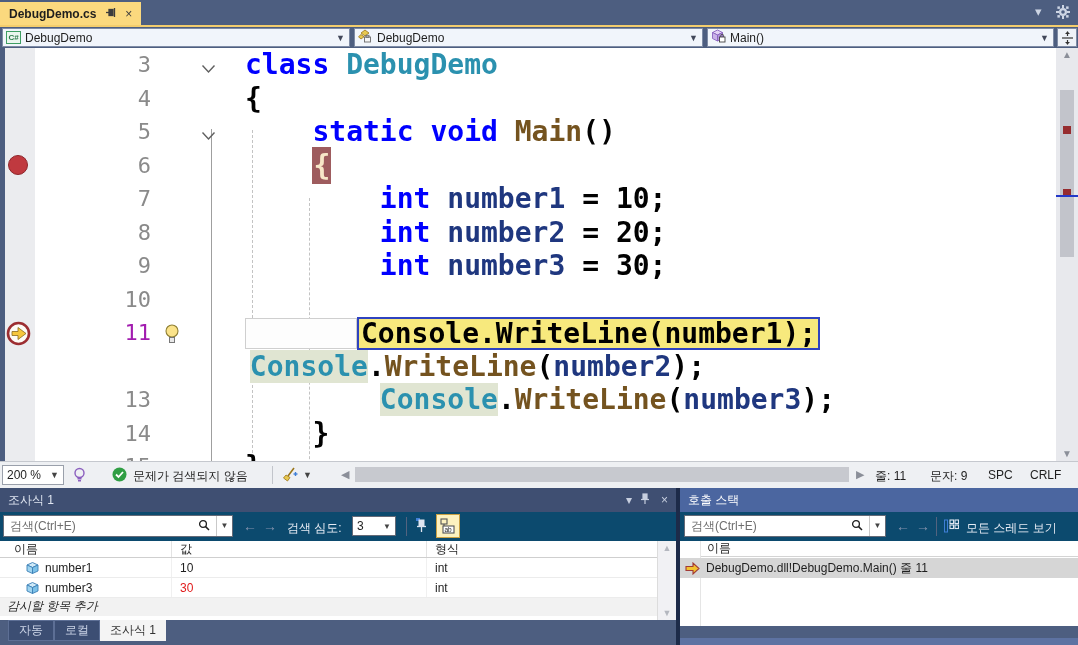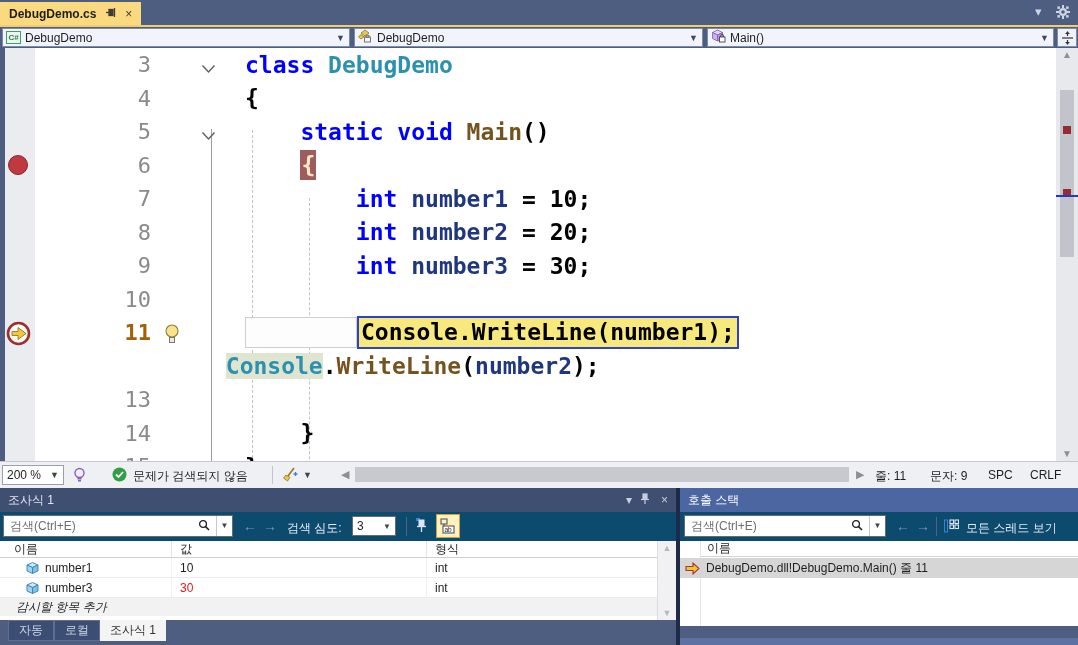--- a/index.html
+++ b/index.html
@@ -32,23 +32,23 @@
   #editor .glyph-margin { position:absolute; left:5px; top:0; width:30px; height:413px; background:#ebecef; }
   .guide { position:absolute; width:0; }
   .guide.dash { border-left:1px dashed #c3c3c3; }
   .guide.solid { border-left:1px solid #9f9f9f; }
 
   #code-lines { position:absolute; left:0; top:0; width:1056px; }
   .line-row { position:relative; display:flex; height:33.5px; align-items:center; }
   .cell-g { width:35px; height:100%; position:relative; flex:none; }
   .cell-n { width:130px; flex:none; text-align:right; padding-right:14px;
             font-family:"DejaVu Sans Mono", monospace; font-size:22px; color:#8a8a8a; }
-  .cell-n.cur { color:#a16207;font-weight:bold; }
+  .cell-n.cur { color:#a21caf; }
   .cell-f { width:80px; flex:none; position:relative; height:100%; }
-  .cell-c { flex:1; font-family:"DejaVu Sans Mono", monospace; font-size:23px; font-weight:bold;
+  .cell-c { flex:1; font-family:"DejaVu Sans Mono", monospace; font-size:28px; font-weight:bold;
             white-space:pre; color:#010101; position:relative; }
   .chev { position:absolute; left:36px; top:12px; }
   .s-kw  { color:#0000ff; }
   .s-cls { color:#2b91af; }
   .s-clshl { color:#2b91af; background:#e0e5d2; }
   .s-mth { color:#74531f; }
   .s-loc { color:#1f377f; }
   .s-pl  { color:#010101; }
   .s-bpbrace { background:#9e5c5e; color:#f7e7c8; padding:2px 1px; }
   .indent-box { display:inline-block; width:112px; height:31px; background:#fdfdfd;
@@ -109,21 +109,21 @@
   #watch-content { position:absolute; left:0; top:53px; width:676px; height:79px; background:#fff; font-size:12px; color:#1e1e1e; }
   .w-header { display:flex; height:17px; border-bottom:1px solid #cfcfcf; }
   .w-header .hc { border-right:1px solid #e3e3e3; display:flex; align-items:center; }
   .w-row { display:flex; height:20px; border-bottom:1px solid #ececec; align-items:center; }
   .w-row .rc { border-right:1px solid #f0f0f0; height:100%; display:flex; align-items:center; }
   .col-name { width:172px; padding-left:14px; }
   .col-val  { width:255px; padding-left:8px; }
   .col-type { flex:1; padding-left:8px; }
   .w-row .col-name { padding-left:26px; }
   .val-red { color:#e01a1a; }
-  .w-addrow { height:18px; background:#f2f2f2; font-style:italic; display:flex; align-items:center; padding-left:16px; }
+  .w-addrow { height:18px; background:#f2f2f2; font-style:italic; display:flex; padding-left:7px; }
   #watch-vsb { position:absolute; right:0; top:0; width:19px; height:79px; background:#f1f1f4; border-left:1px solid #dcdcdc; }
   #watch-vsb .a { position:absolute; left:0; width:18px; text-align:center; color:#b4b7bf; font-size:9px; }
   #watch-tabs { position:absolute; left:0; top:132px; width:676px; height:21px; }
   .wtab { position:absolute; top:0; height:21px; font-size:12px; display:flex; align-items:center;
           justify-content:center; padding:0 10px; }
   .wtab.inactive { background:#3c4e73; border:1px solid #5d6f95; color:#cdd6e8; }
   .wtab.active { background:#f4f4f4; color:#333; }
 
   #splitter { position:absolute; left:676px; top:488px; width:4px; height:157px; background:#1d2b49; }
 
@@ -310,20 +310,21 @@
         </div>
         <div class="line-row">
           <div class="cell-g"></div>
           <div class="cell-f"></div>
           <div class="cell-c"><span class="s-pl">        </span><span class="s-clshl">Console</span><span class="s-pl">.</span><span class="s-mth">WriteLine</span><span class="s-pl">(</span><span class="s-loc">number2</span><span class="s-pl">);</span></div>
         </div>
         <div class="line-row">
           <div class="cell-g"></div>
           <div class="cell-n">13</div>
           <div class="cell-f"></div>
+          <div class="cell-c"><span class="s-pl">        </span><span class="s-clshl">Console</span><span class="s-pl">.</span><span class="s-mth">WriteLine</span><span class="s-pl">(</span><span class="s-loc">number3</span><span class="s-pl">);</span></div>
         </div>
         <div class="line-row">
           <div class="cell-g"></div>
           <div class="cell-n">14</div>
           <div class="cell-f"></div>
           <div class="cell-c"><span class="s-pl">    </span><span class="s-pl">}</span></div>
         </div>
         <div class="line-row">
           <div class="cell-g"></div>
           <div class="cell-n">15</div>

